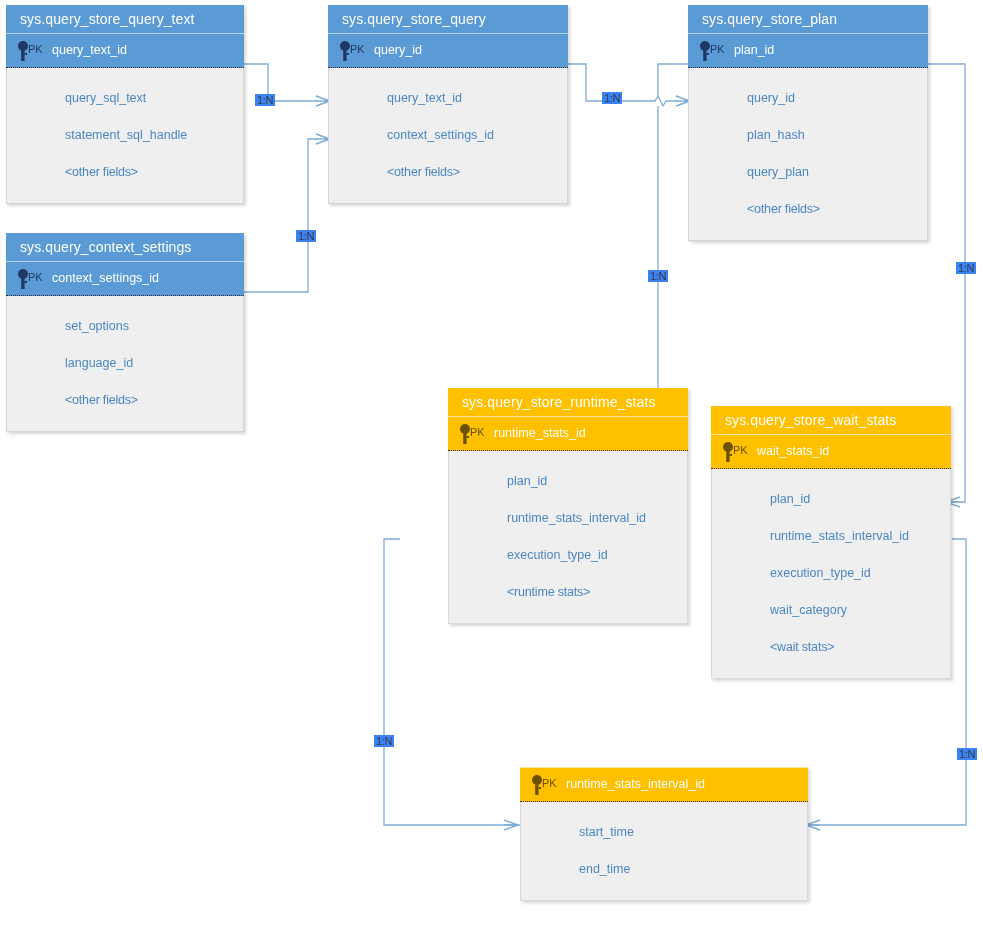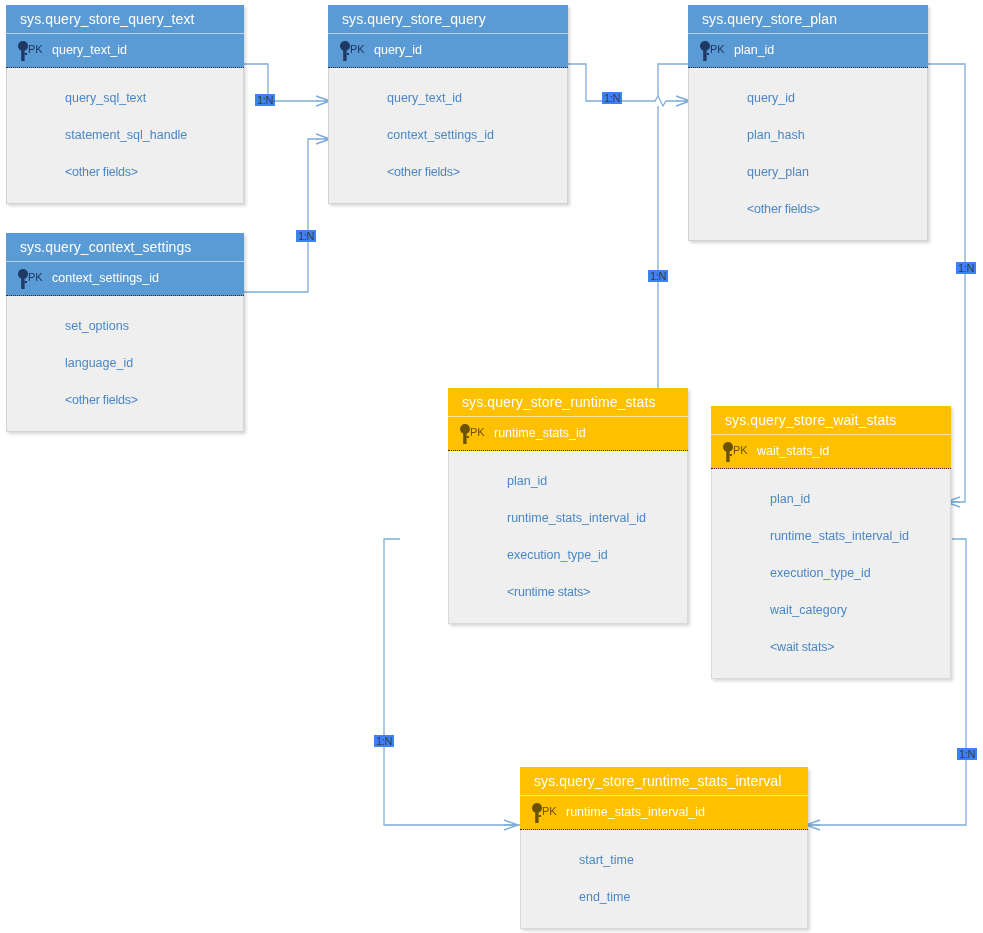--- a/index.html
+++ b/index.html
@@ -255,21 +255,20 @@
     <div class="body">
       <div class="field">plan_id</div>
       <div class="field">runtime_stats_interval_id</div>
       <div class="field">execution_type_id</div>
       <div class="field">wait_category</div>
       <div class="field tight">&lt;wait stats&gt;</div>
     </div>
   </div>
 
   <div class="entity orange" style="left:520px;top:767px;width:288px;">
-    <div class="title">sys.query_store_runtime_stats_interval</div>
     <div class="pkrow">
       <svg class="keyicon" viewBox="0 0 12 21">
         <circle cx="6" cy="5" r="5" fill="#6b5200"></circle>
         <rect x="4.2" y="7" width="3.4" height="13" fill="#6b5200"></rect>
         <rect x="7.6" y="12" width="2.4" height="2" fill="#6b5200"></rect>
       </svg>
       <span class="pklabel">PK</span>
       <span class="pkfield">runtime_stats_interval_id</span>
     </div>
     <div class="body">

